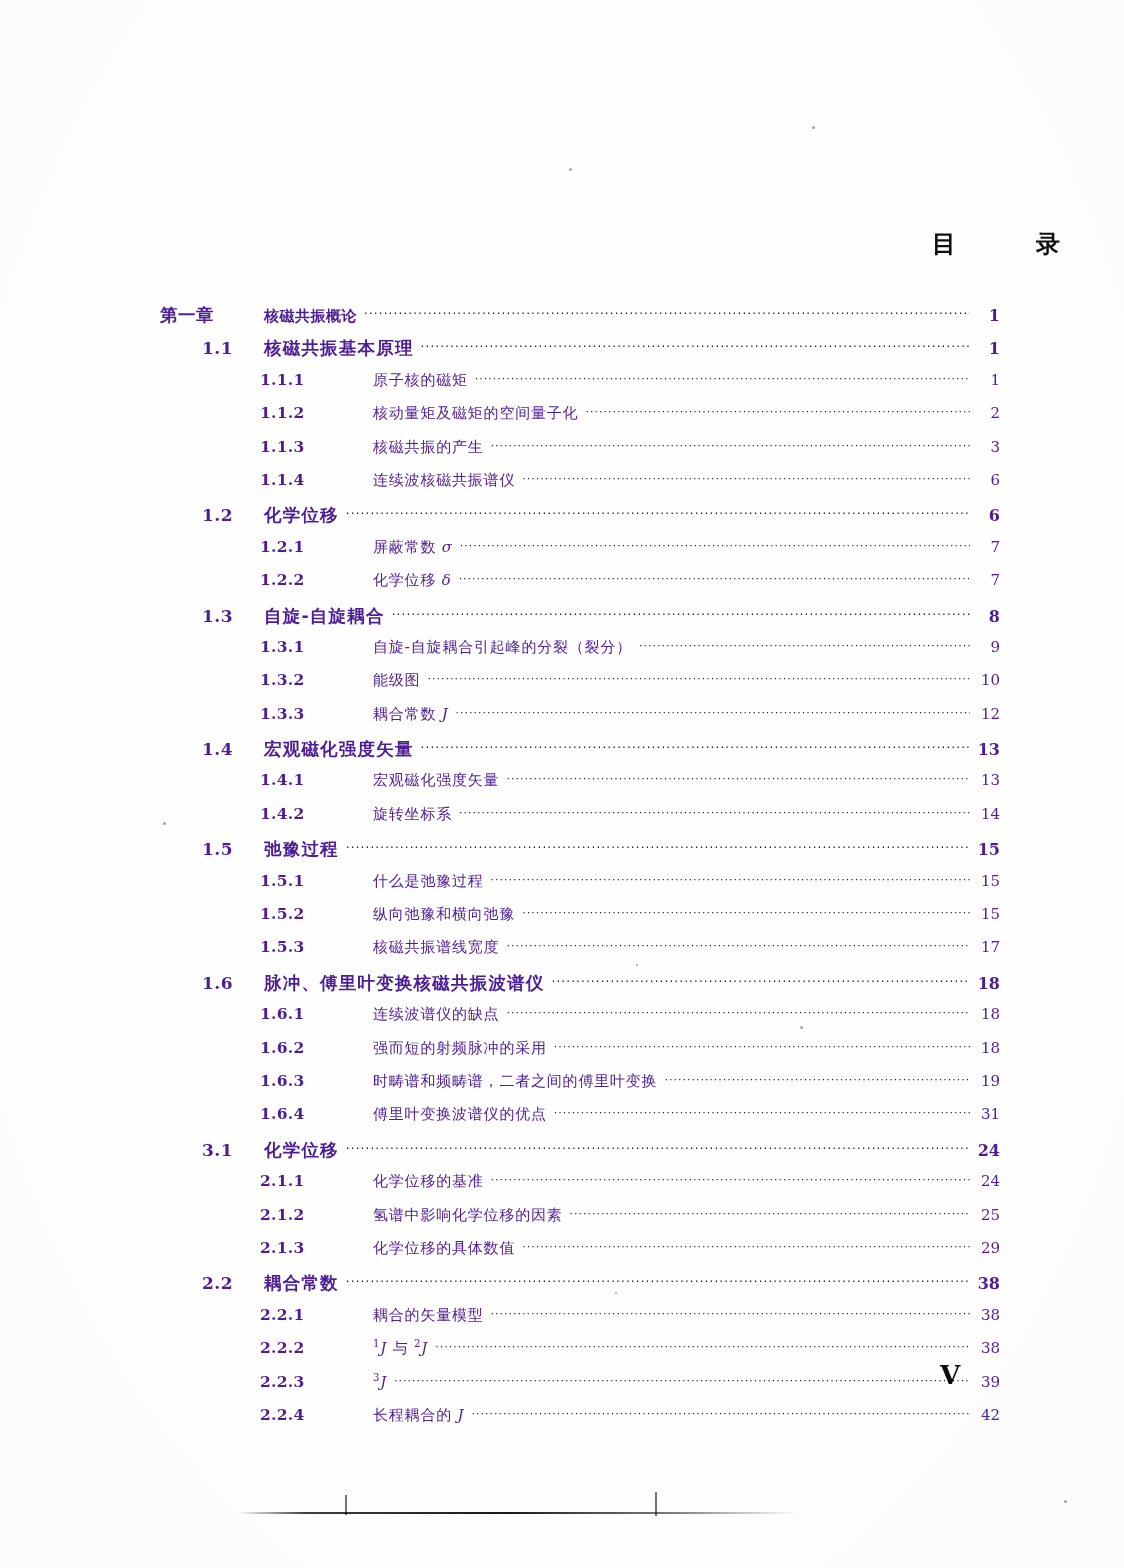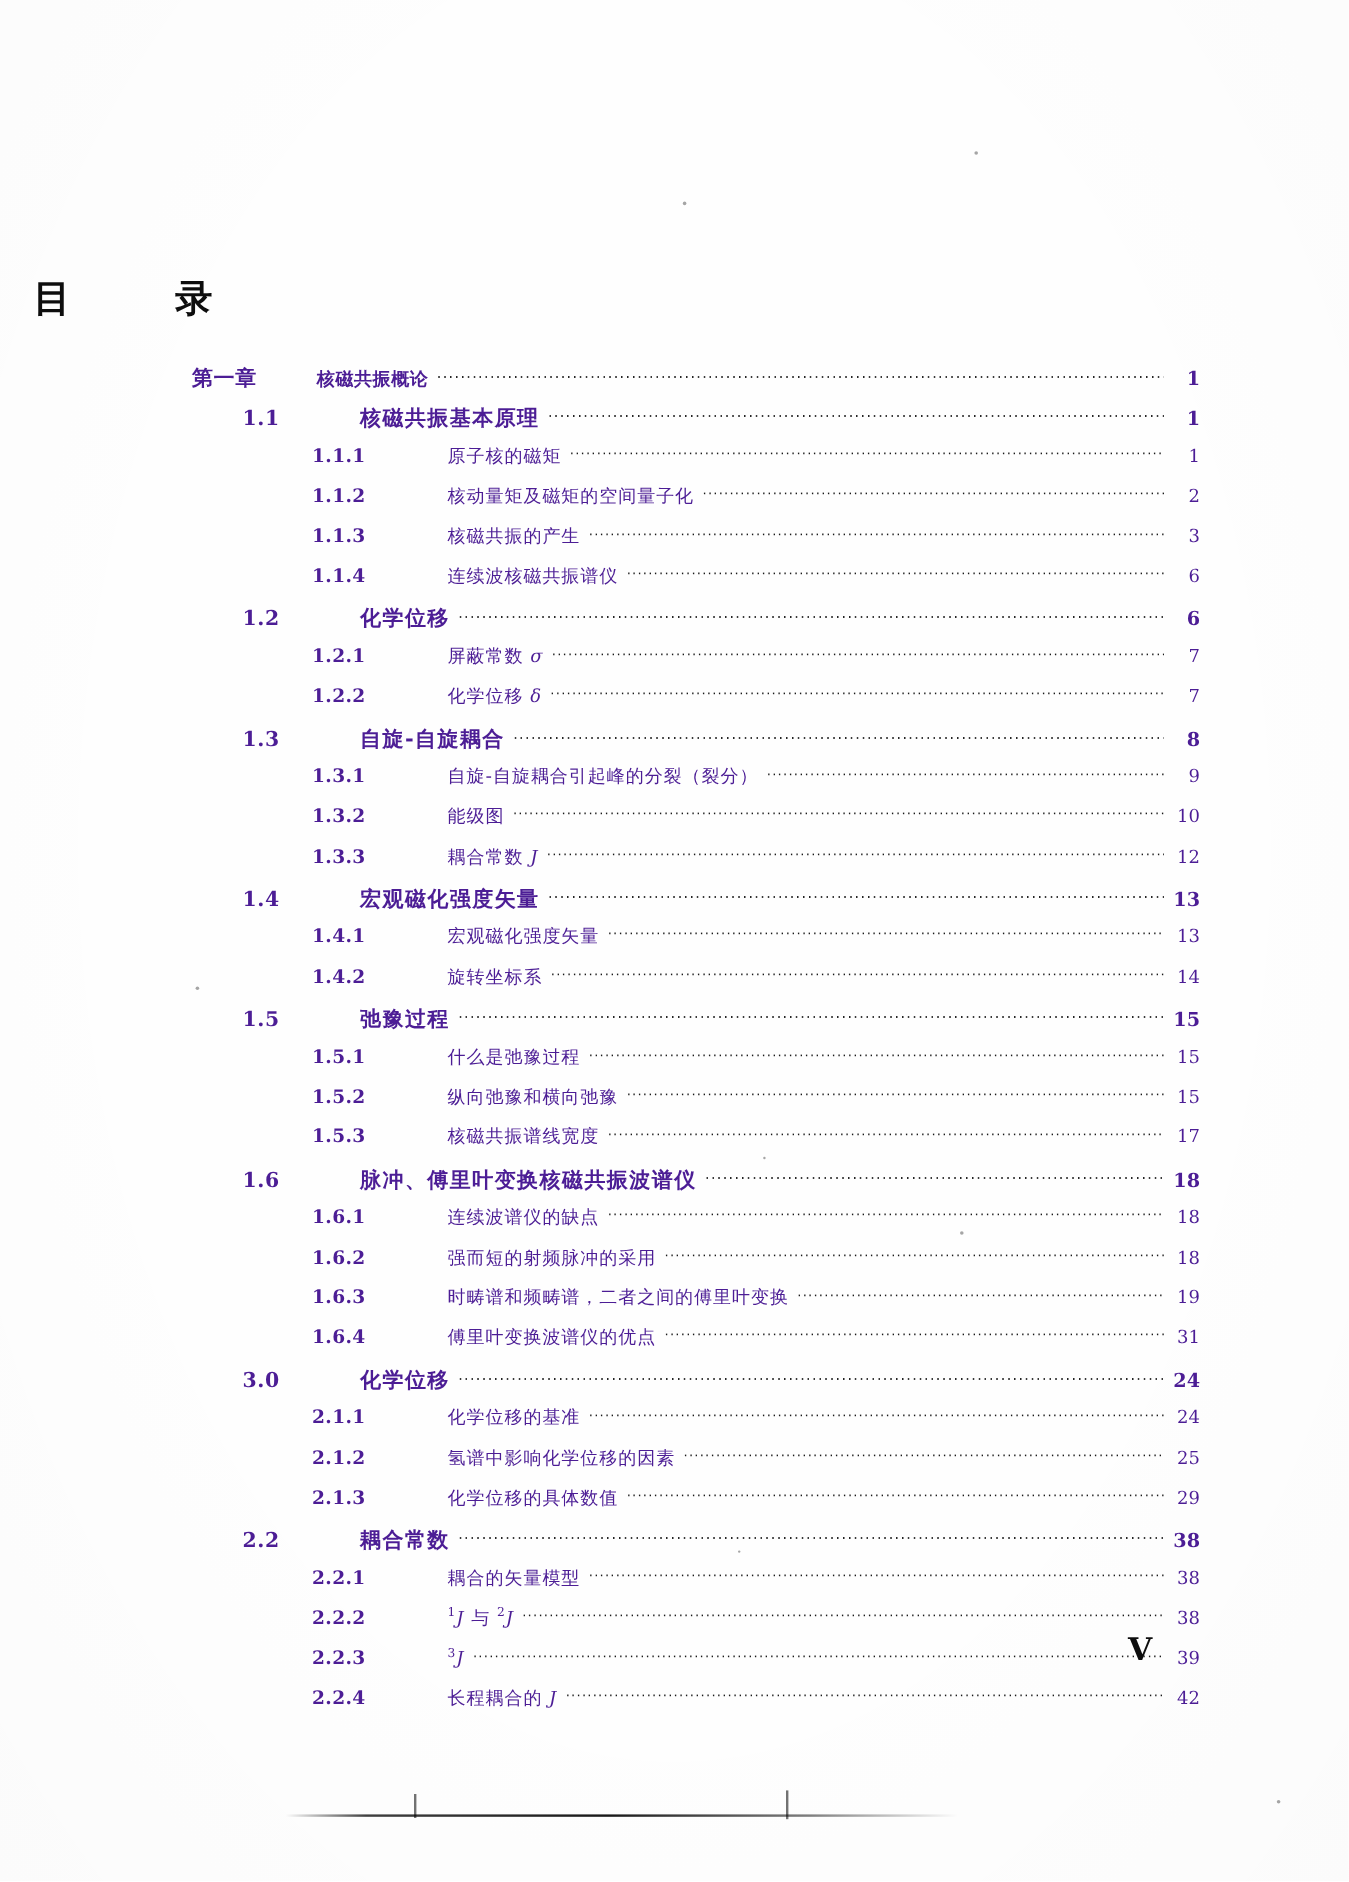--- a/index.html
+++ b/index.html
@@ -26,23 +26,23 @@
     background:
       radial-gradient(ellipse at 50% 45%, rgba(255,255,255,0) 55%, rgba(0,0,0,0.012) 100%);
     pointer-events: none;
   }
 
   .toc-title {
     position: absolute;
     top: 228px;
     left: 0;
     width: 1088px;
-    text-align: left;
-    font-family: "DejaVu Serif", "Liberation Serif", serif;
-    font-size: 31px;
+    text-align: right;
+    font-family: "DejaVu Serif", "Liberation Serif", serif;
+    font-size: 24px;
     font-weight: bold;
     letter-spacing: 28px;
     text-indent: 28px;
     color: #0d0d0d;
   }
 
   .toc {
     position: absolute;
     top: 303px;
     left: 160px;
@@ -115,21 +115,20 @@
   .lv-section .num {
     width: 62px;
     margin-left: 42px;
     font-size: 17px;
     letter-spacing: 0.5px;
   }
   .lv-section .label {
     font-weight: bold;
     font-size: 17.5px;
     letter-spacing: 1.2px;
-    margin-left: 36px;
   }
   .lv-section .pg {
     font-weight: bold;
     font-size: 16px;
   }
   .lv-section .leader::before { font-size: 12px; letter-spacing: 1.1px; }
 
   
   .lv-sub .num {
     width: 74px;
@@ -349,21 +348,21 @@
         <span class="leader"></span>
         <span class="pg">19</span>
       </div>
       <div class="row lv-sub">
         <span class="num">1.6.4</span>
         <span class="label">傅里叶变换波谱仪的优点</span>
         <span class="leader"></span>
         <span class="pg">31</span>
       </div>
       <div class="row lv-section">
-        <span class="num">3.0</span>
+        <span class="num">3.1</span>
         <span class="label">化学位移</span>
         <span class="leader"></span>
         <span class="pg">24</span>
       </div>
       <div class="row lv-sub">
         <span class="num">2.1.1</span>
         <span class="label">化学位移的基准</span>
         <span class="leader"></span>
         <span class="pg">24</span>
       </div>

